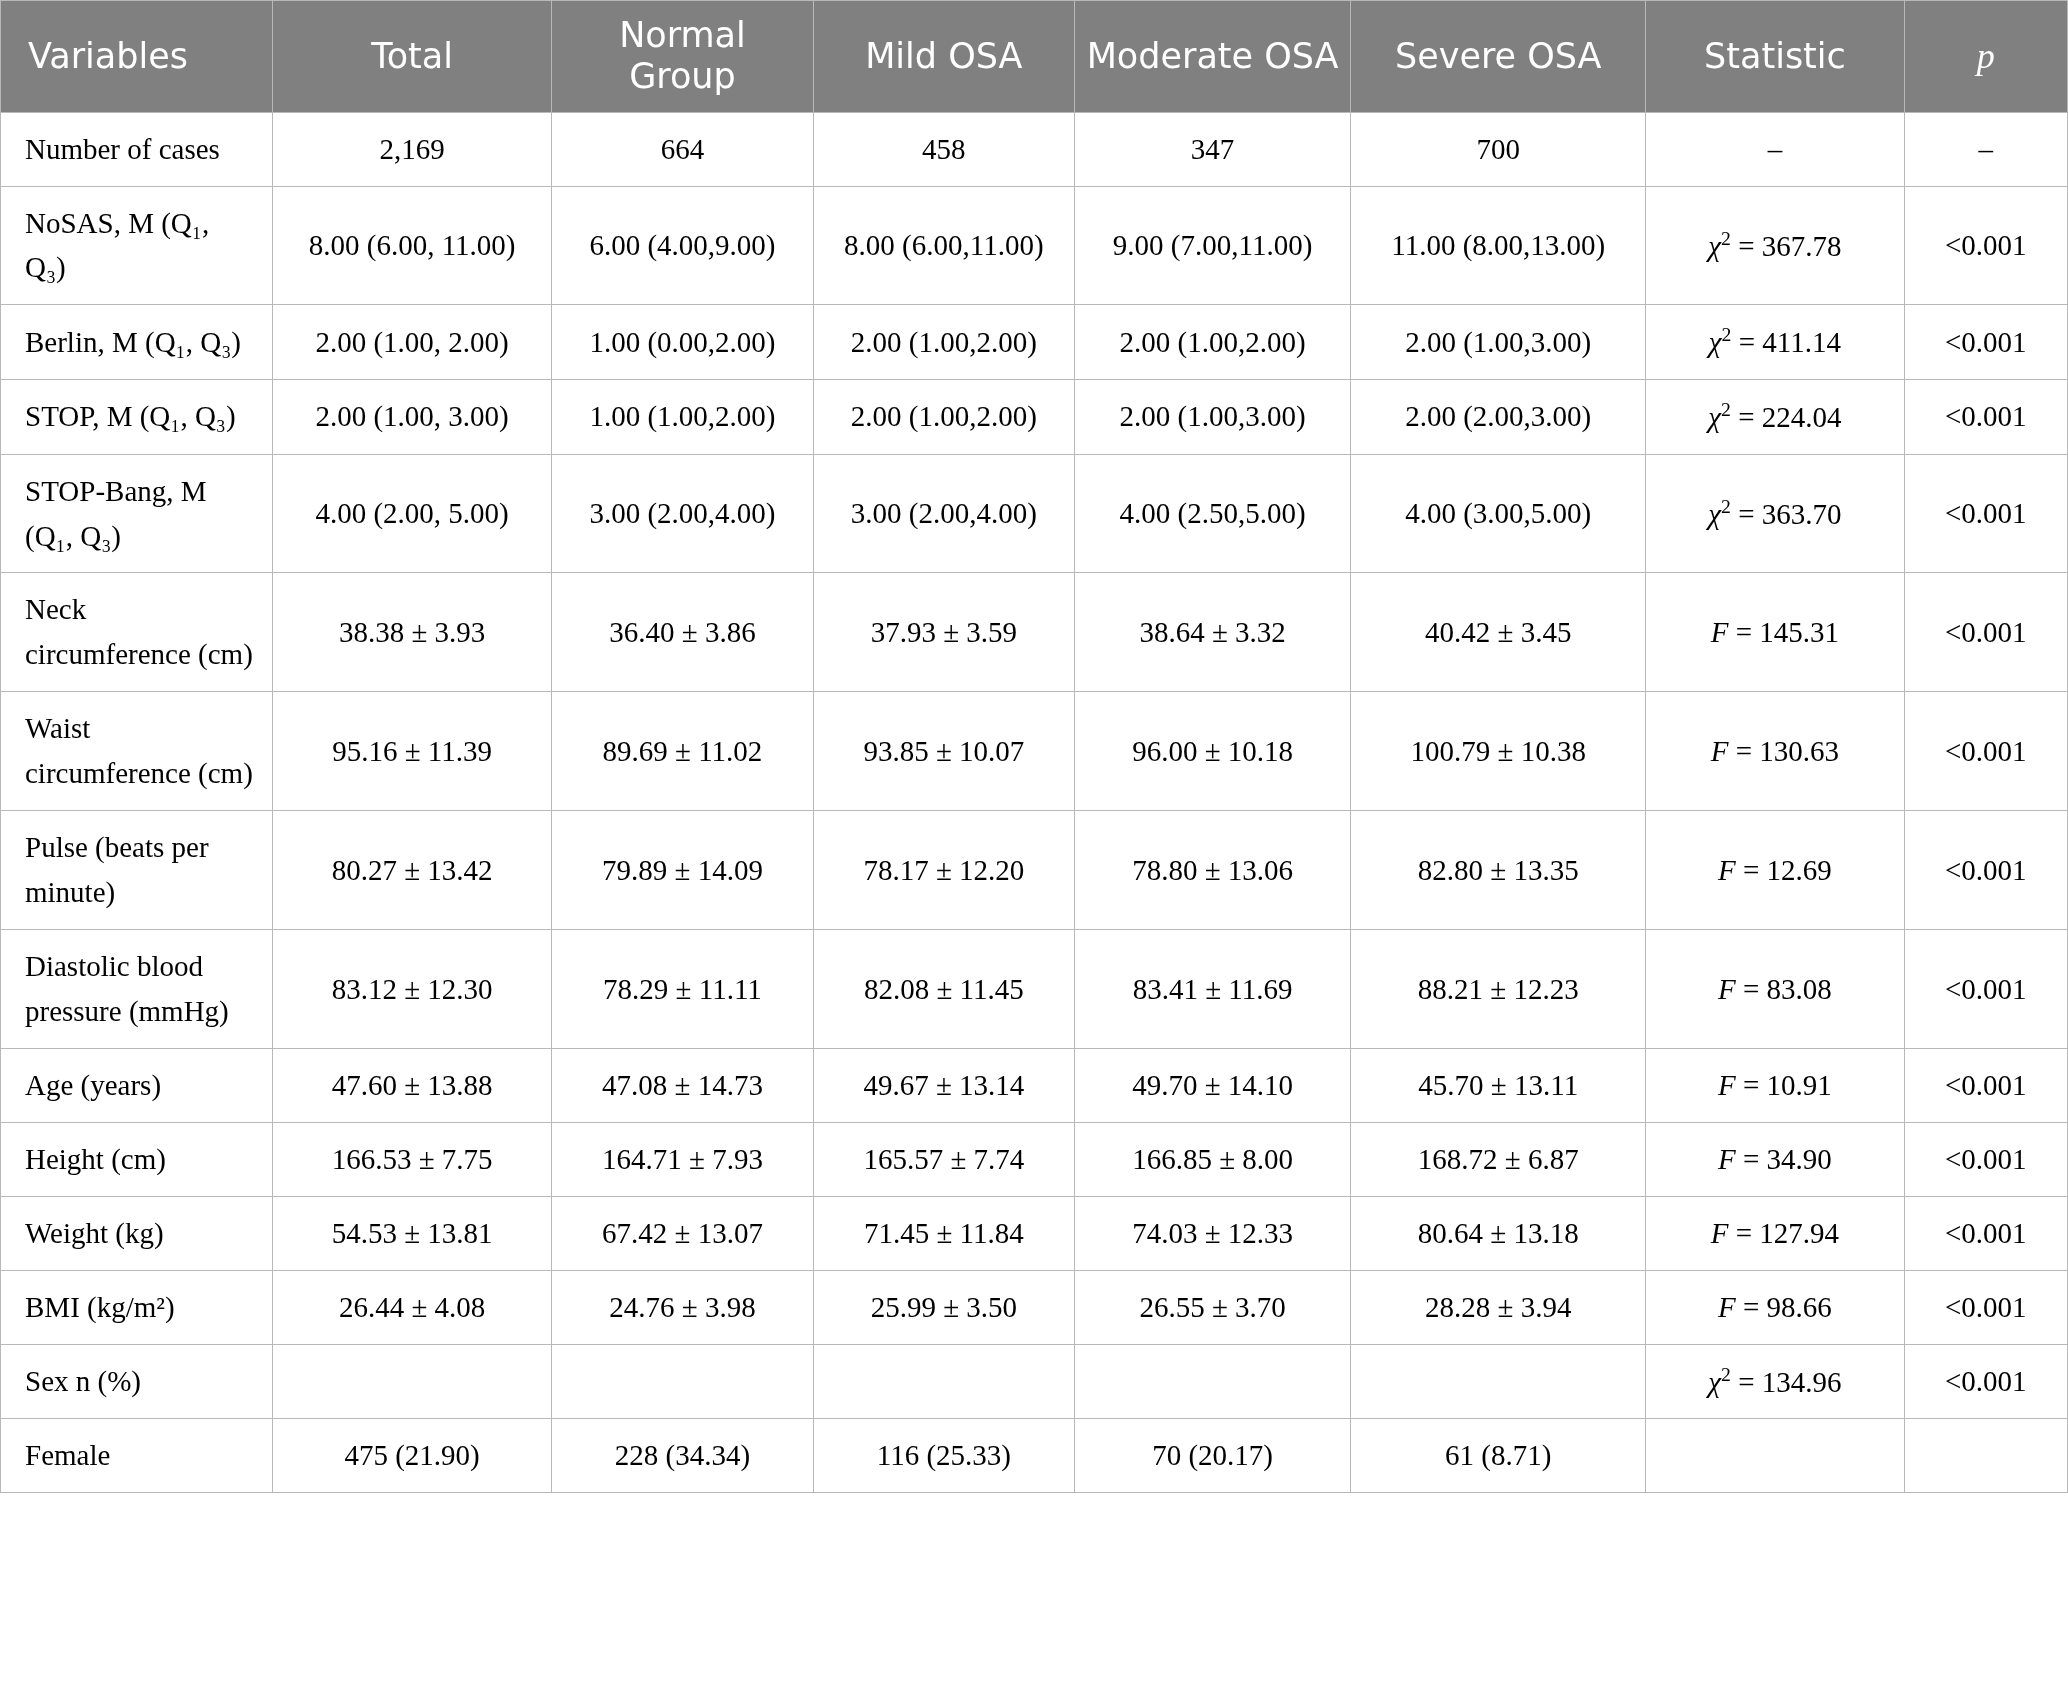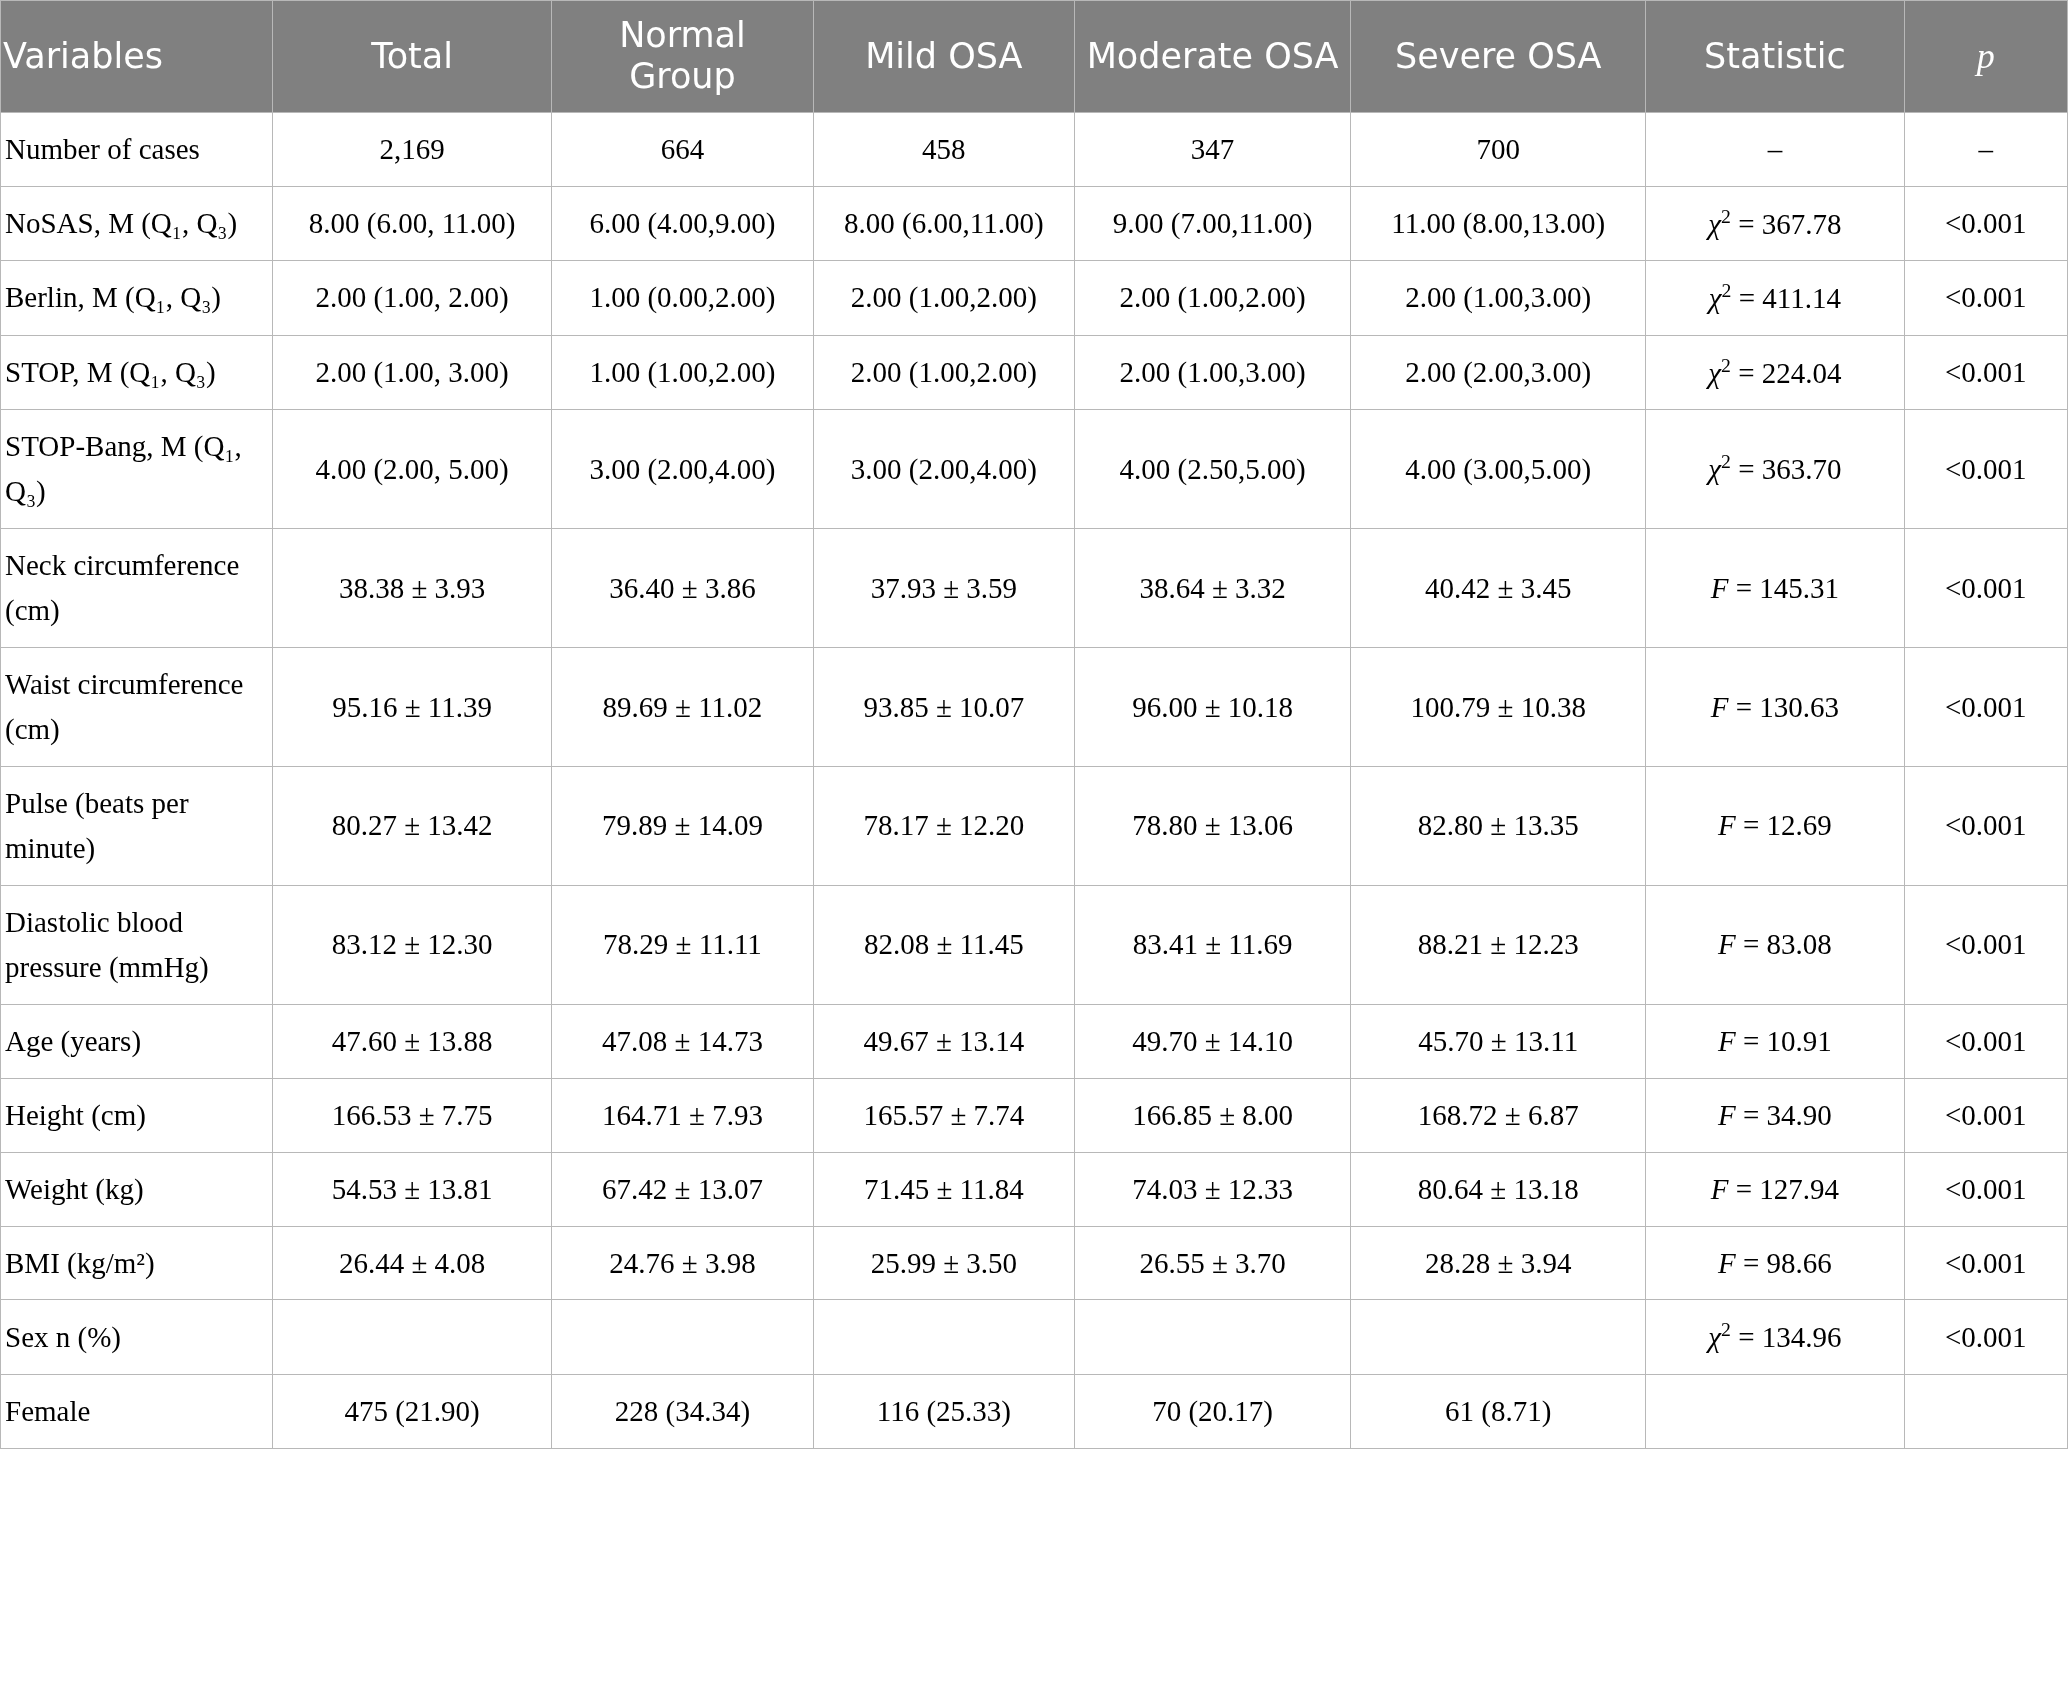--- a/index.html
+++ b/index.html
@@ -33,36 +33,36 @@
     font-family: "DejaVu Sans", sans-serif;
     font-weight: 400;
     font-size: 35px;
     line-height: 1.18;
     text-align: center;
     padding: 14px 10px;
     border: 1px solid #8a8a8a;
   }
   thead th.col-variables {
     text-align: left;
-    padding-left: 2px;
+    padding-left: 27px;
   }
   thead th.col-p {
     font-family: "Liberation Serif", serif;
     font-style: italic;
     font-size: 36px;
   }
   tbody td {
     font-size: 29px;
     line-height: 1.55;
     padding: 14px 10px;
     text-align: center;
   }
   tbody td.var-cell {
     text-align: left;
-    padding-left: 4px;
+    padding-left: 24px;
     padding-right: 16px;
   }
   .col-w-variables { width: 258px; }
   .col-w-total     { width: 265px; }
   .col-w-normal    { width: 248px; }
   .col-w-mild      { width: 248px; }
   .col-w-moderate  { width: 262px; }
   .col-w-severe    { width: 280px; }
   .col-w-stat      { width: 245px; }
   .col-w-p         { width: 155px; }

